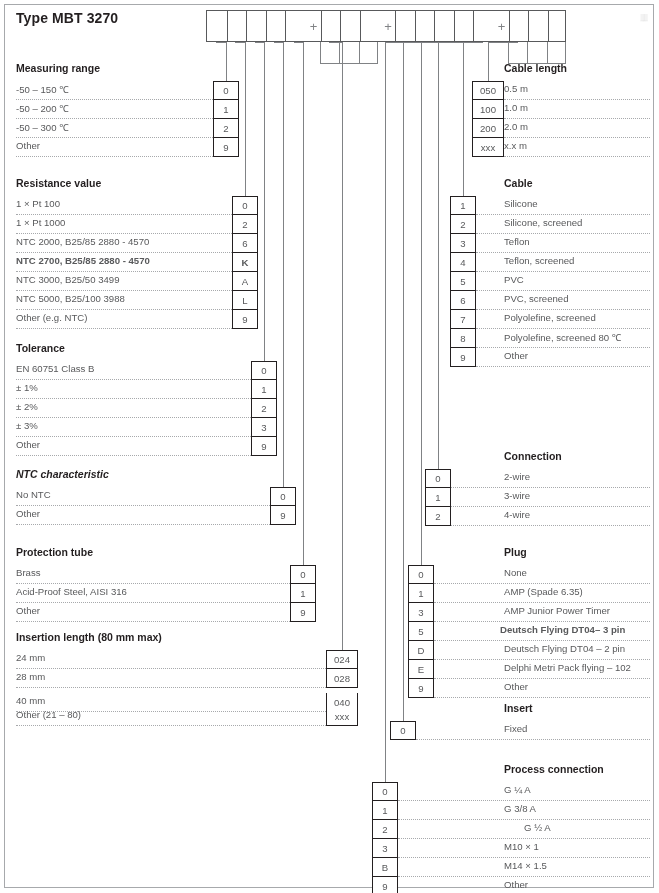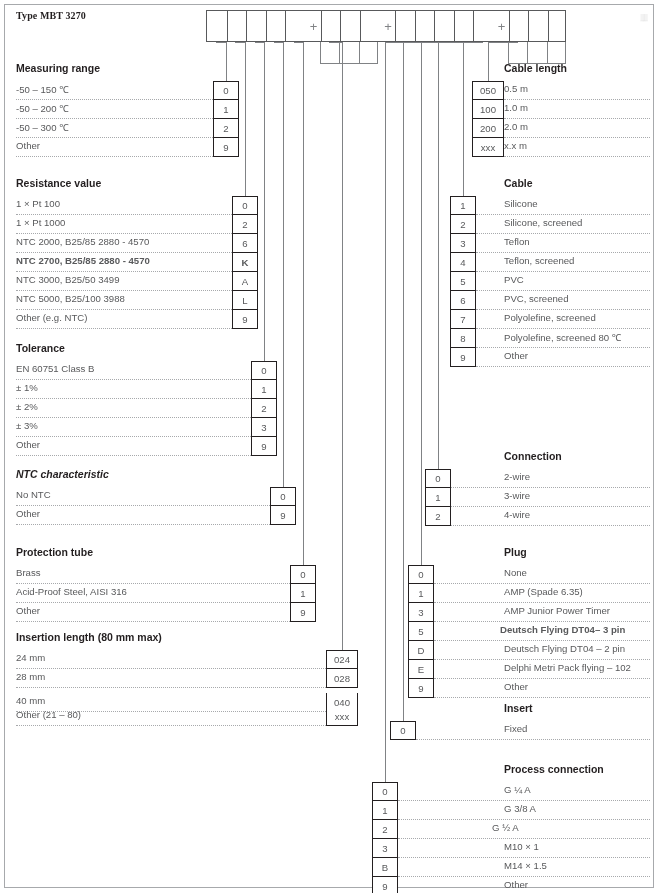--- a/index.html
+++ b/index.html
@@ -10,23 +10,22 @@
   }
   #page{
     position:absolute;inset:0;width:659px;height:893px;
   }
   .frame{
     position:absolute;left:4px;top:4px;width:650px;height:884px;
     border:1px solid #a7a9ac;box-sizing:border-box;background:#fff;
   }
   .title{
     position:absolute;left:16px;top:10px;
-    font-size:10px;font-weight:bold;letter-spacing:.1px;color:#231f20;
+    font-size:14px;font-weight:bold;letter-spacing:.1px;color:#231f20;
     white-space:nowrap;
-    font-family:Liberation Serif, serif;
   }
   .watermark{
     position:absolute;right:12px;top:16px;
     font-size:7px;color:#d6d6d6;line-height:5px;letter-spacing:-1px;
     font-family:"Liberation Mono", monospace;
   }
 
   
   .codebar{
     position:absolute;top:10px;height:32px;
@@ -399,21 +398,21 @@
           <div class="label" style="left: 504px;">G ¼ A</div>
           <div class="codebox" style="left: 372px;">0</div>
         </div>
         <div class="row" style="position: absolute; left: 0px; top: 38px; width: 659px;">
           <div class="dots" style="left: 398px; width: 252px;"></div>
           <div class="label" style="left: 504px;">G 3/8 A</div>
           <div class="codebox notop" style="left: 372px;">1</div>
         </div>
         <div class="row" style="position: absolute; left: 0px; top: 57px; width: 659px;">
           <div class="dots" style="left: 398px; width: 252px;"></div>
-          <div class="label" style="left: 492px;">G ½ A</div>
+          <div class="label" style="left: 524px;">G ½ A</div>
           <div class="codebox notop" style="left: 372px;">2</div>
         </div>
         <div class="row" style="position: absolute; left: 0px; top: 76px; width: 659px;">
           <div class="dots" style="left: 398px; width: 252px;"></div>
           <div class="label" style="left: 504px;">M10 × 1</div>
           <div class="codebox notop" style="left: 372px;">3</div>
         </div>
         <div class="row" style="position: absolute; left: 0px; top: 95px; width: 659px;">
           <div class="dots" style="left: 398px; width: 252px;"></div>
           <div class="label" style="left: 504px;">M14 × 1.5</div>

